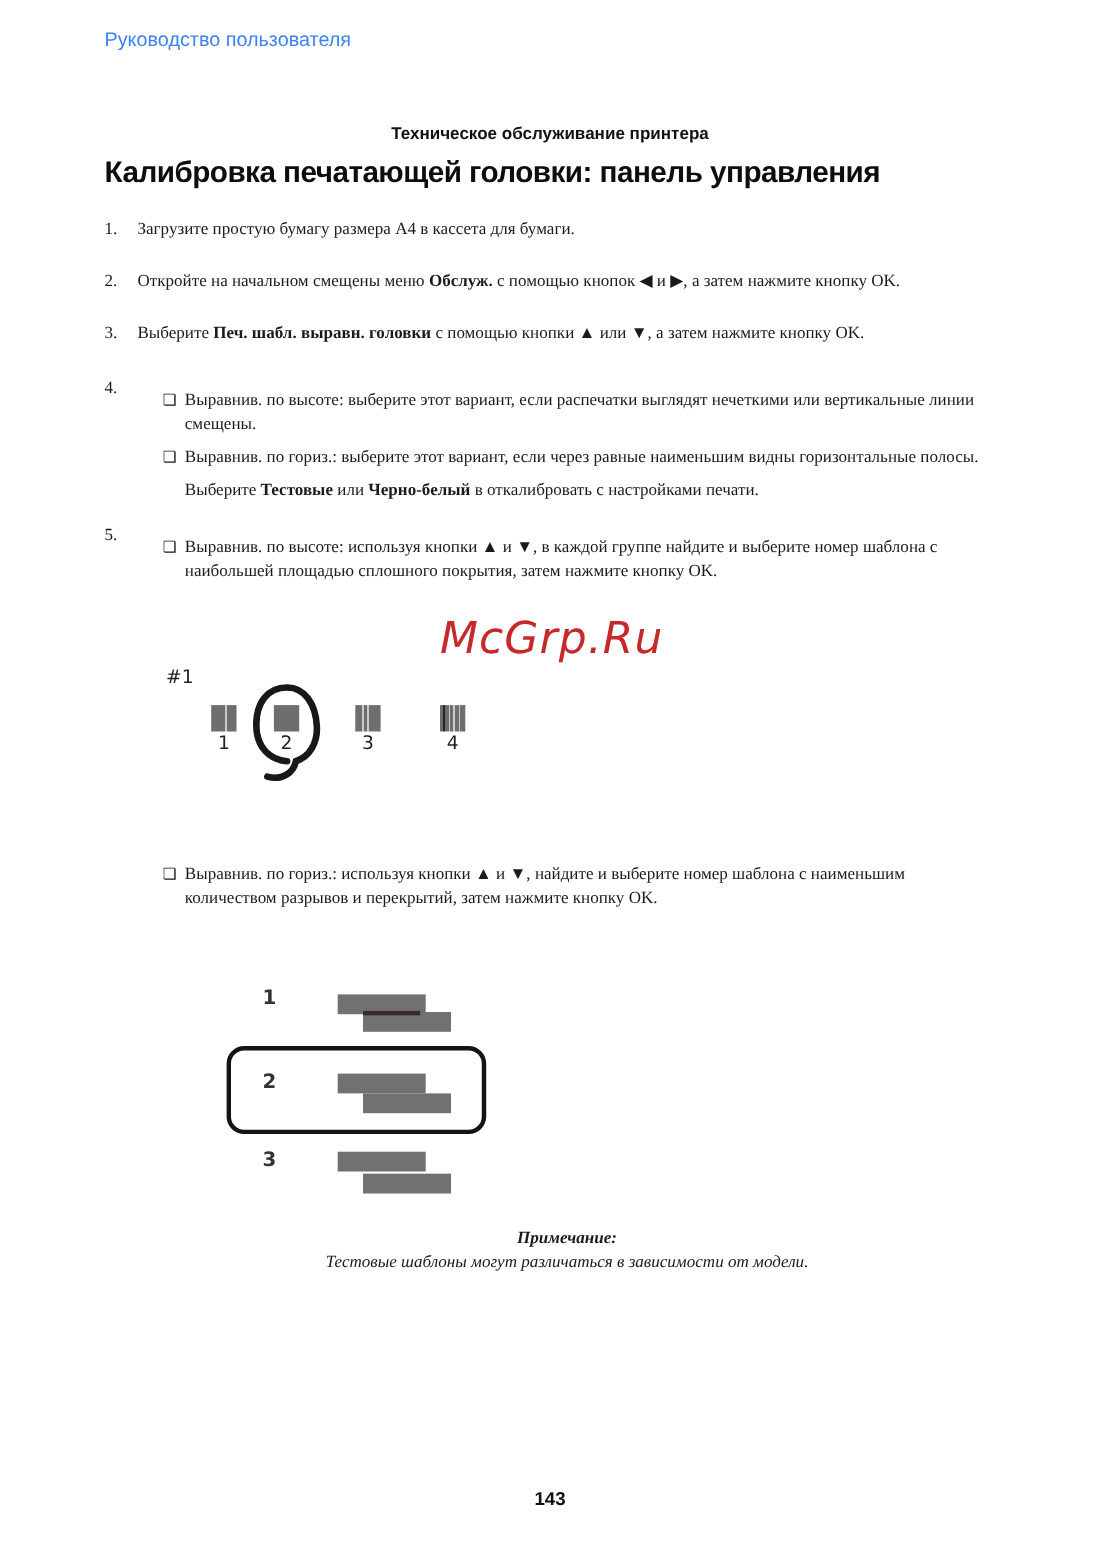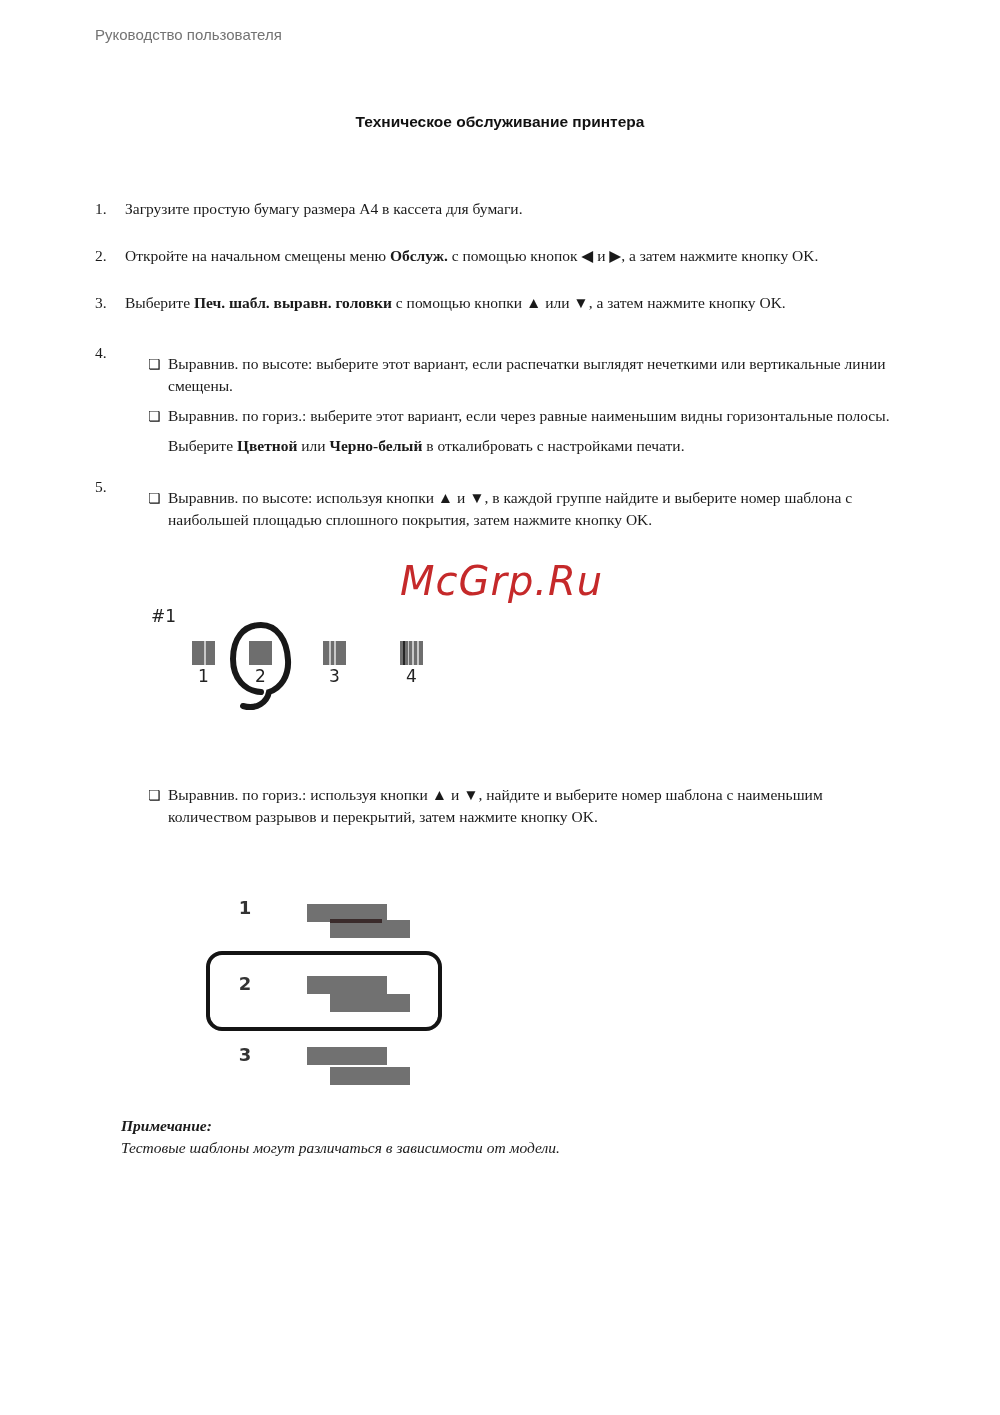--- a/index.html
+++ b/index.html
@@ -10,21 +10,21 @@
     height: 1415px;
     margin: 0 auto;
     background: #ffffff;
     font-family: "Liberation Serif", "DejaVu Serif", "DejaVu Sans", serif;
     color: #1a1a1a;
     overflow: hidden;
   }
   .hdr-left {
     position: absolute; left: 95px; top: 26px;
     font-family: "Liberation Sans", "DejaVu Sans", sans-serif;
-    font-size: 15px; color: #737373;
+    font-size: 18px; color: #3b82f6;
   }
   .hdr-center {
     position: absolute; left: 0; top: 66px; width: 100%;
     text-align: center;
     font-family: "Liberation Sans", "DejaVu Sans", sans-serif;
     font-weight: bold; font-size: 15.5px; color: #111; margin-top: 47px;
   }
   .title {
     position: absolute; left: 95px; top: 141px;
     font-family: "Liberation Sans", "DejaVu Sans", sans-serif;
@@ -88,36 +88,37 @@
   .overlap { position: absolute; left: 235px; top: 26px; width: 52px; height: 4px; background: #3a2b2b; }
   .p2t { left: 212px; top: 83px; }
   .p2b { left: 235px; top: 101px; }
   .p3t { left: 212px; top: 154px; }
   .p3b { left: 235px; top: 174px; }
   .select-box {
     position: absolute; left: 111px; top: 58px; width: 236px; height: 80px;
     border: 4px solid #141414; border-radius: 16px;
   }
   
-  .note { margin-left: 26px; margin-top: 26px; font-style: italic; }
+  .note { margin-left: 26px; margin-top: 26px; font-style: italic; text-align: center; }
   .note .note-title { font-weight: bold; }
   .page-num {
     position: absolute; left: 0; top: 1353px; width: 100%;
     text-align: center;
     font-family: "Liberation Sans", "DejaVu Sans", sans-serif;
     font-weight: bold; font-size: 17px; color: #111;
   }
 </style>
 </head>
 <body>
 
 <div class="page">
 
   <div class="hdr-left">Руководство пользователя</div>
   <div class="hdr-center">Техническое обслуживание принтера</div>
+  <h1 class="title">Калибровка печатающей головки: панель управления</h1>
 
   <div class="content">
 
     <div class="step">
       <span class="num">1.</span>
       <div class="body seg"><span>Загрузите простую бумагу размера A4 в кассета для бумаги.</span></div>
     </div>
 
     <div class="step mt25">
       <span class="num">2.</span>
@@ -133,21 +134,21 @@
       <span class="num">4.</span>
       <div class="body">
         <div class="bullet">
           <span class="bicon">❏</span>
           <div class="btext seg"><span>Выравнив. по высоте: выберите этот вариант, если распечатки выглядят нечеткими или вертикальные линии смещены.</span></div>
         </div>
         <div class="bullet" style="margin-top:8px">
           <span class="bicon">❏</span>
           <div class="btext seg"><span>Выравнив. по гориз.: выберите этот вариант, если через равные наименьшим видны горизонтальные полосы.</span></div>
         </div>
-        <div class="bullet-extra seg"><span>Выберите </span><b>Цветной</b><span> или </span><b>Черно-белый</b><span> в откалибровать с настройками печати.</span></div>
+        <div class="bullet-extra seg"><span>Выберите </span><b>Тестовые</b><span> или </span><b>Черно-белый</b><span> в откалибровать с настройками печати.</span></div>
       </div>
     </div>
 
     <div class="step mt19">
       <span class="num">5.</span>
       <div class="body">
         <div class="bullet">
           <span class="bicon">❏</span>
           <div class="btext seg"><span>Выравнив. по высоте: используя кнопки ▲ и ▼, в каждой группе найдите и выберите номер шаблона с наибольшей площадью сплошного покрытия, затем нажмите кнопку OK.</span></div>
         </div>
@@ -191,13 +192,14 @@
       <div class="bar p3b"></div>
     </div>
 
     <div class="note">
       <div class="note-title">Примечание:</div>
       <div class="note-body">Тестовые шаблоны могут различаться в зависимости от модели.</div>
     </div>
 
   </div>
 
+  <div class="page-num">143</div>
 </div>
 
 </body></html>

